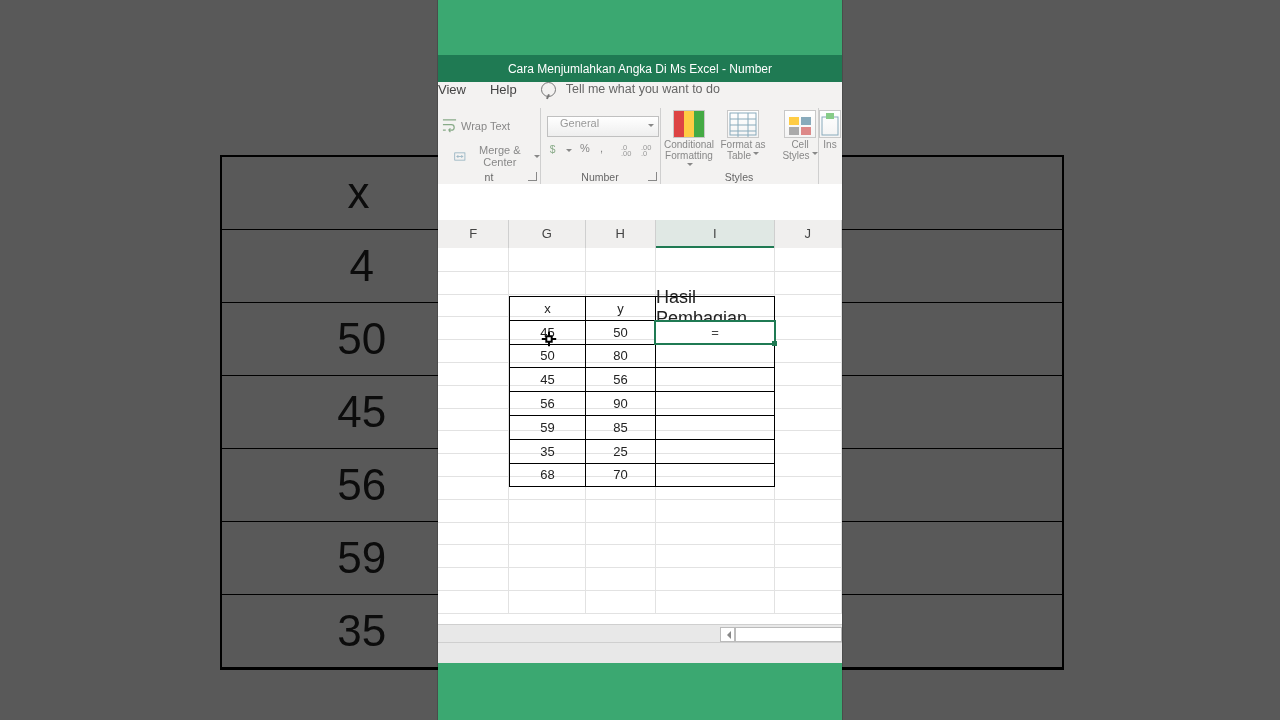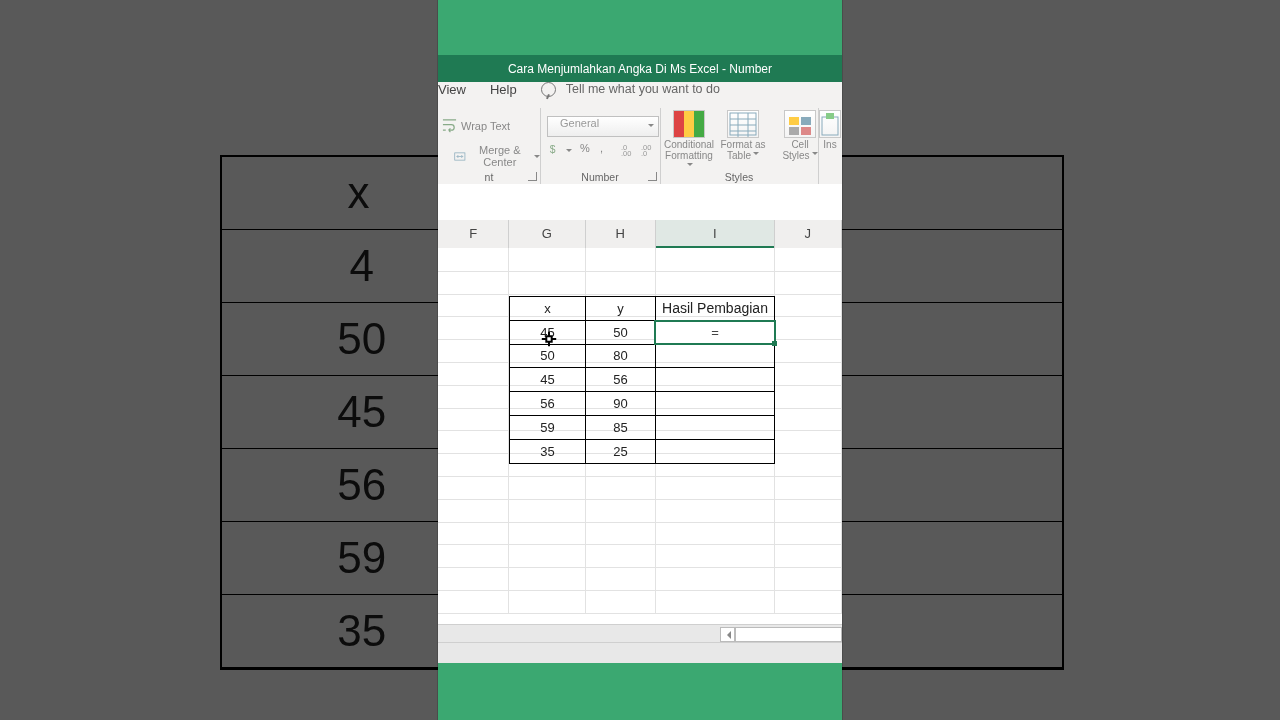--- a/index.html
+++ b/index.html
@@ -313,21 +313,21 @@
           <div class="gc wH"></div>
           <div class="gc wI"></div>
           <div class="gc wJ"></div>
         </div>
       </div>
 
     <div class="tbl" style="left:71px;top:48px;width:264px">
       <div class="tblrow">
         <div class="tc" style="width:75px">x</div>
         <div class="tc" style="width:69px">y</div>
-        <div class="tc" style="width:118px;font-size:14px">Hasil Pembagian</div>
+        <div class="tc" style="width:118px;font-size:18px">Hasil Pembagian</div>
       </div>
       <div id="tblbody">
           <div class="tblrow">
             <div class="tc" style="width: 75px;">45</div>
             <div class="tc" style="width: 69px;">50</div>
             <div class="tc" style="width: 118px;"></div>
           </div>
           <div class="tblrow">
             <div class="tc" style="width: 75px;">50</div>
             <div class="tc" style="width: 69px;">80</div>
@@ -344,20 +344,25 @@
             <div class="tc" style="width: 118px;"></div>
           </div>
           <div class="tblrow">
             <div class="tc" style="width: 75px;">59</div>
             <div class="tc" style="width: 69px; text-align: center;">85</div>
             <div class="tc" style="width: 118px;"></div>
           </div>
           <div class="tblrow">
             <div class="tc" style="width: 75px;">35</div>
             <div class="tc" style="width: 69px;">25</div>
+            <div class="tc" style="width: 118px;"></div>
+          </div>
+          <div class="tblrow" style="border-bottom: none;">
+            <div class="tc" style="width: 75px;">68</div>
+            <div class="tc" style="width: 69px;">70</div>
             <div class="tc" style="width: 118px;"></div>
           </div>
         </div>
     </div>
 
     <div class="activecell" style="left:216px;top:72px;width:118px;height:21px">
       <span>=</span>
     </div>
 
     <svg class="cursor-ic" style="left:102px;top:82px" viewBox="0 0 20 20">

